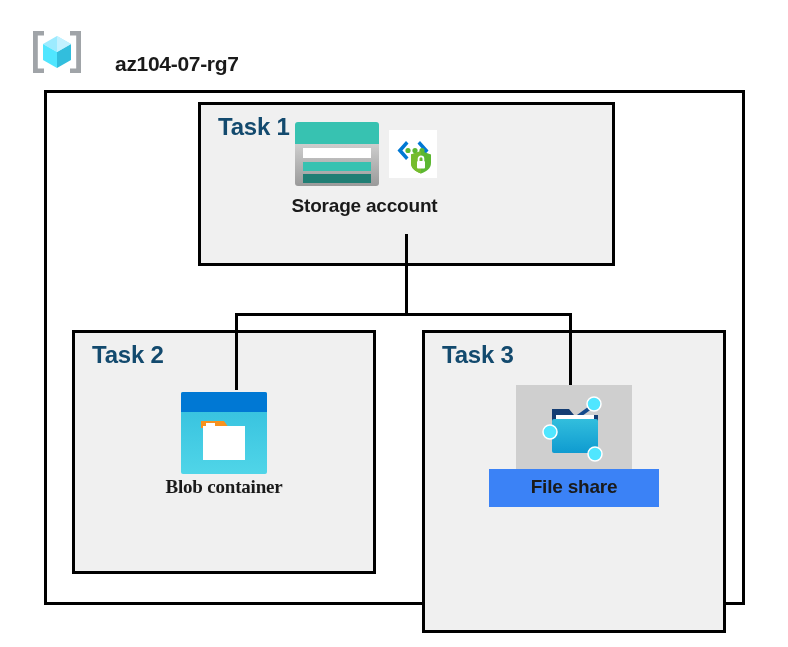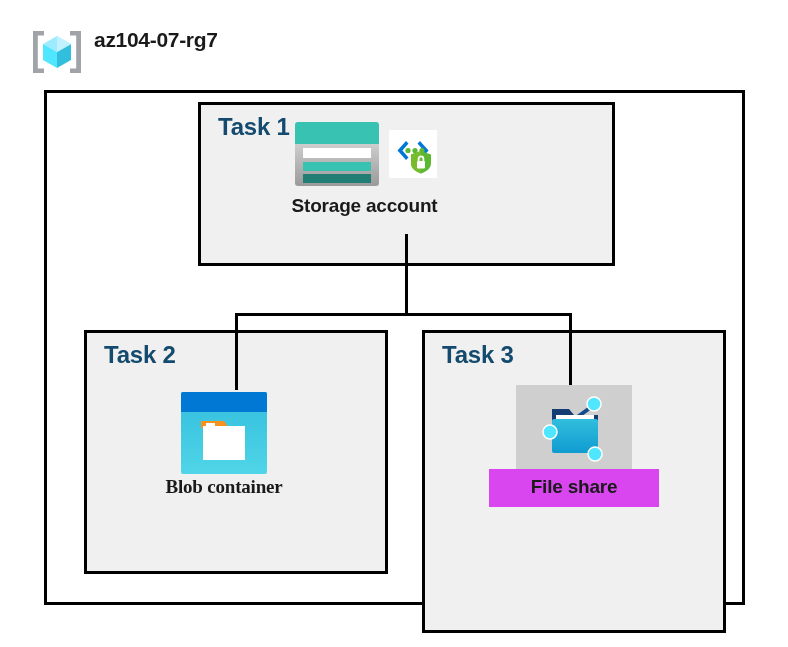--- a/index.html
+++ b/index.html
@@ -15,22 +15,22 @@
     font-family: "Liberation Sans", sans-serif;
     overflow: hidden;
   }
 
   
   #rg-header {
     position: absolute;
     left: 30px;
     top: 28px;
     display: flex;
-    align-items: flex-start;
-    gap: 10px;
+    align-items: flex-end;
+    gap: 31px;
   }
   #rg-icon { width: 54px; height: 48px; display: block; }
   #rg-title {
     font-size: 21px;
     font-weight: bold;
     color: #1a1a1a;
     letter-spacing: -0.3px;
     white-space: nowrap;
   }
 
@@ -47,21 +47,21 @@
   }
 
   
   .task-box {
     position: absolute;
     background: #f0f0f0;
     border: 3px solid #000000;
     box-sizing: border-box;
   }
   #task-1-box { left: 198px; top: 102px; width: 417px; height: 164px; }
-  #task-2-box { left: 84px;  top: 330px; width: 304px; height: 244px; }
+  #task-2-box { left: 72px;  top: 330px; width: 304px; height: 244px; }
   #task-3-box { left: 422px; top: 330px; width: 304px; height: 303px; }
 
   .task-label {
     position: absolute;
     left: 17px;
     top: 8px;
     font-size: 24px;
     font-weight: bold;
     color: #134a6e;
     letter-spacing: -0.2px;
@@ -94,21 +94,21 @@
 
   #node-file-share { left: 422px; top: 385px; width: 304px; }
   
   #file-share-icon-shade {
     background: #cfcfcf;
     padding: 6px 20px 4px 20px;
     display: flex;
     justify-content: center;
   }
   #file-share-caption-shade {
-    background: #d946ef;
+    background: #3b82f6;
     padding: 7px 42px 9px 42px;
     margin-top: -2px;
   }
 
   
   #connectors {
     position: absolute;
     left: 0;
     top: 0;
     width: 788px;

